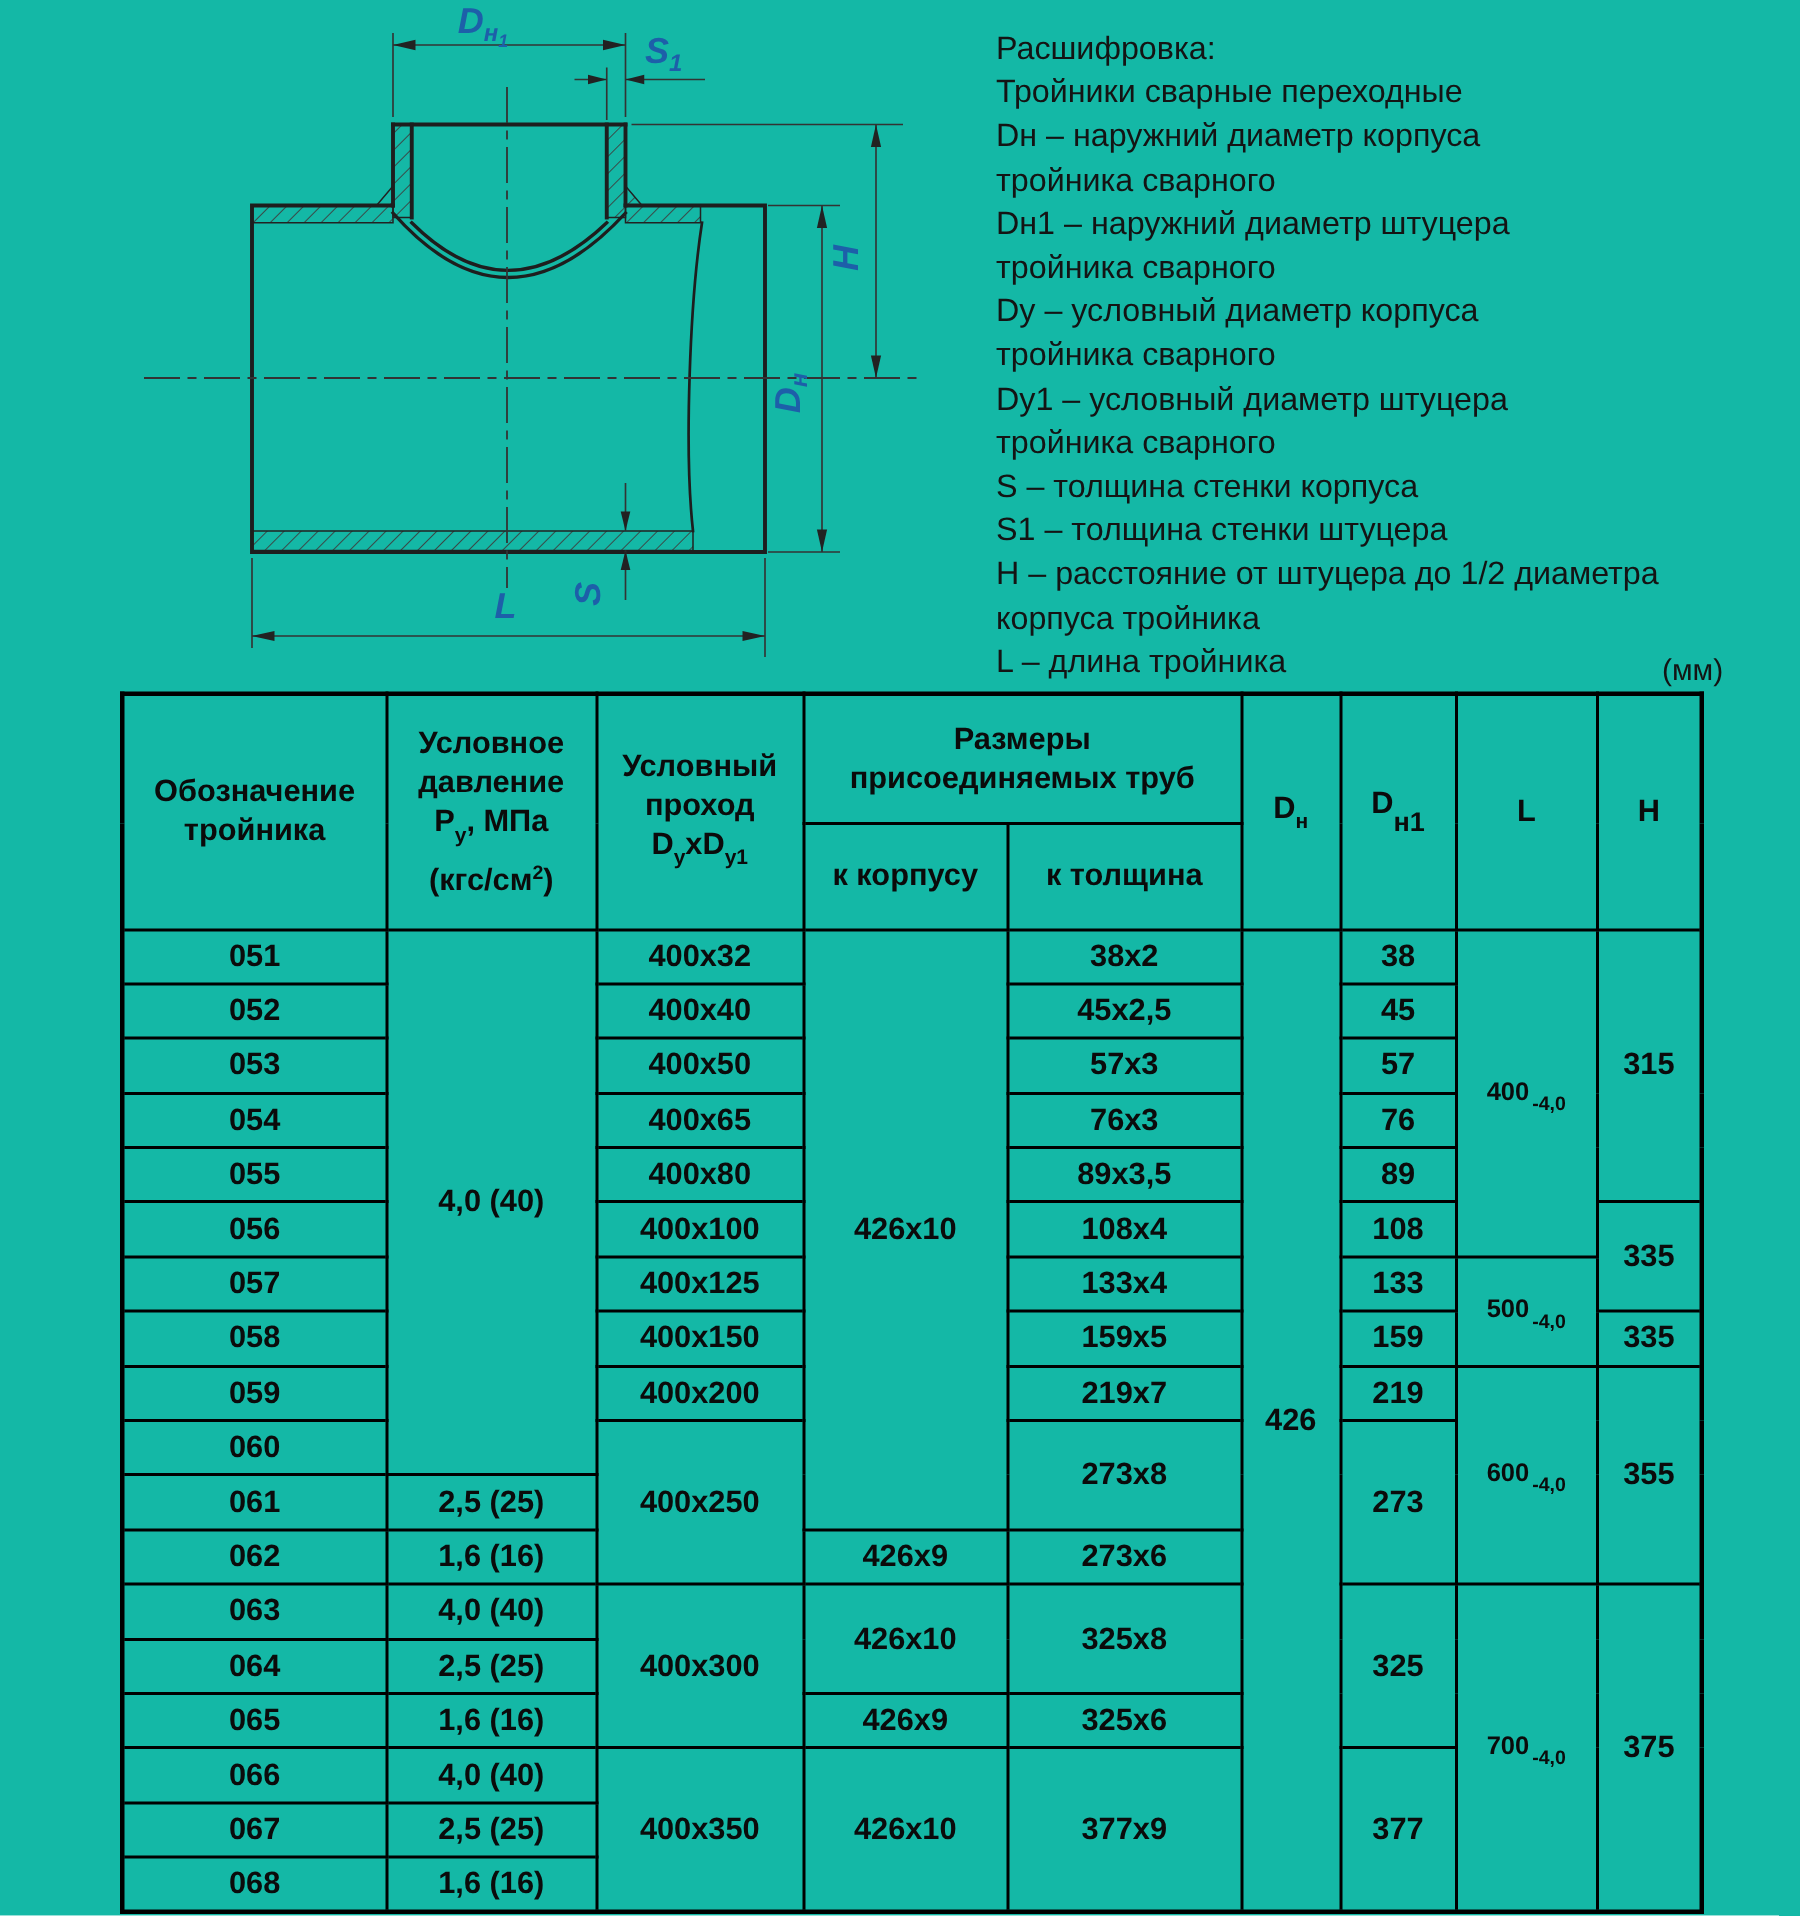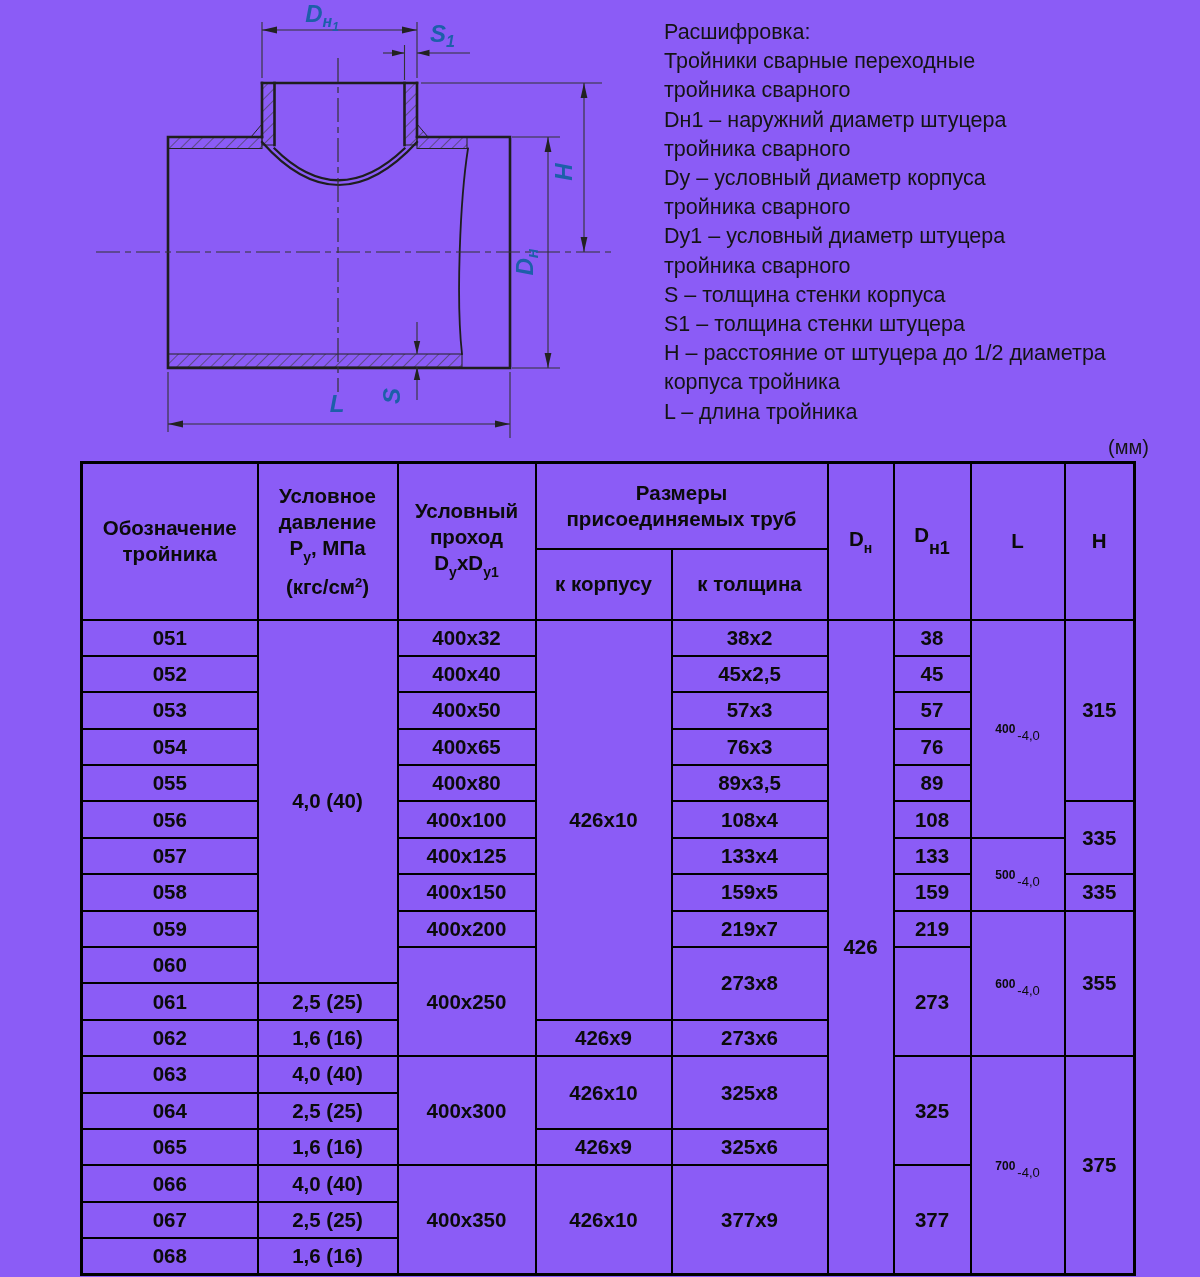--- a/index.html
+++ b/index.html
@@ -1,19 +1,19 @@
 <!DOCTYPE html>
 <html style="--accent: #1d5fa9; --line: #2b2b2b; --table_border: #000000; --text: #141414;"><head>
 <meta charset="utf-8">
 <style>
   :root { --accent:#1d5fa9; --line:#2b2b2b; --text:#141414; }
   * { margin:0; padding:0; box-sizing:border-box; }
   html,body { background:#fff; }
   .page {
-    position:relative; width:1200px; height:1277px; background:#8b5cf6;
+    position:relative; width:1200px; height:1277px; background:#14b8a6;
     font-family:"Liberation Sans", sans-serif; color:var(--text);
     overflow:hidden;
   }
   
   .drawing { position:absolute; left:0; top:0; }
   .drawing .dim-label { fill:var(--accent); font-style:italic; font-weight:bold;
     font-size:24px; font-family:"Liberation Sans", sans-serif; }
   .drawing .dim-sub { font-size:16px; }
   .drawing .dim-subsub { font-size:12px; }
   
@@ -28,22 +28,22 @@
     border:2.6px solid #000; text-align:center; vertical-align:middle;
     font-size:20.5px; font-weight:700; color:#0b0b0b; padding:0 2px;
   }
   table.spec { border:3px solid #000; }
   thead tr.h1 { height:86px; } thead tr.h2 { height:71px; }
   tbody td { height:36.4px; }
   th .hline { line-height:26px; }
   sub.hsub { font-size:14px; vertical-align:-7px; font-weight:700; }
   sub.hsub2 { font-size:18px; vertical-align:-12px; font-weight:700; }
   sup.hsup { font-size:13px; vertical-align:7px; }
-  .tolm { font-size:12px; font-weight:700; }
-  sub.tolt { font-size:13px; vertical-align:-7px; margin-left:2px; font-weight:400; }
+  .tolm { font-size:17px; font-weight:700; }
+  sub.tolt { font-size:13px; vertical-align:-7px; margin-left:2px; font-weight:700; }
 </style>
 </head>
 <body>
 
 <div class="page">
 
   <svg class="drawing" width="660" height="462" viewBox="0 0 660 462">
     <defs>
       <pattern id="hatch" width="8" height="8" patternUnits="userSpaceOnUse" patternTransform="rotate(45)">
         <line x1="0" y1="0" x2="0" y2="8" stroke="#3d3d3d" stroke-width="1.2"></line>
@@ -120,20 +120,21 @@
     <text class="dim-label" x="430" y="42"><tspan>S</tspan><tspan class="dim-sub" dy="5">1</tspan></text>
     <text class="dim-label" x="572" y="172" text-anchor="middle" transform="rotate(-90 572 172)">H</text>
     <text class="dim-label" x="533" y="262" text-anchor="middle" transform="rotate(-90 533 262)"><tspan>D</tspan><tspan class="dim-sub" dy="5">н</tspan></text>
     <text class="dim-label" x="400" y="396" text-anchor="middle" transform="rotate(-90 400 396)">S</text>
     <text class="dim-label" x="337" y="412" text-anchor="middle">L</text>
   </svg>
 
   <div class="legend">
     <div>Расшифровка:</div>
     <div>Тройники сварные переходные</div>
+    <div>Dн – наружний диаметр корпуса</div>
     <div>тройника сварного</div>
     <div>Dн1 – наружний диаметр штуцера</div>
     <div>тройника сварного</div>
     <div>Dy – условный диаметр корпуса</div>
     <div>тройника сварного</div>
     <div>Dy1 – условный диаметр штуцера</div>
     <div>тройника сварного</div>
     <div>S – толщина стенки корпуса</div>
     <div>S1 – толщина стенки штуцера</div>
     <div>H – расстояние от штуцера до 1/2 диаметра</div>

